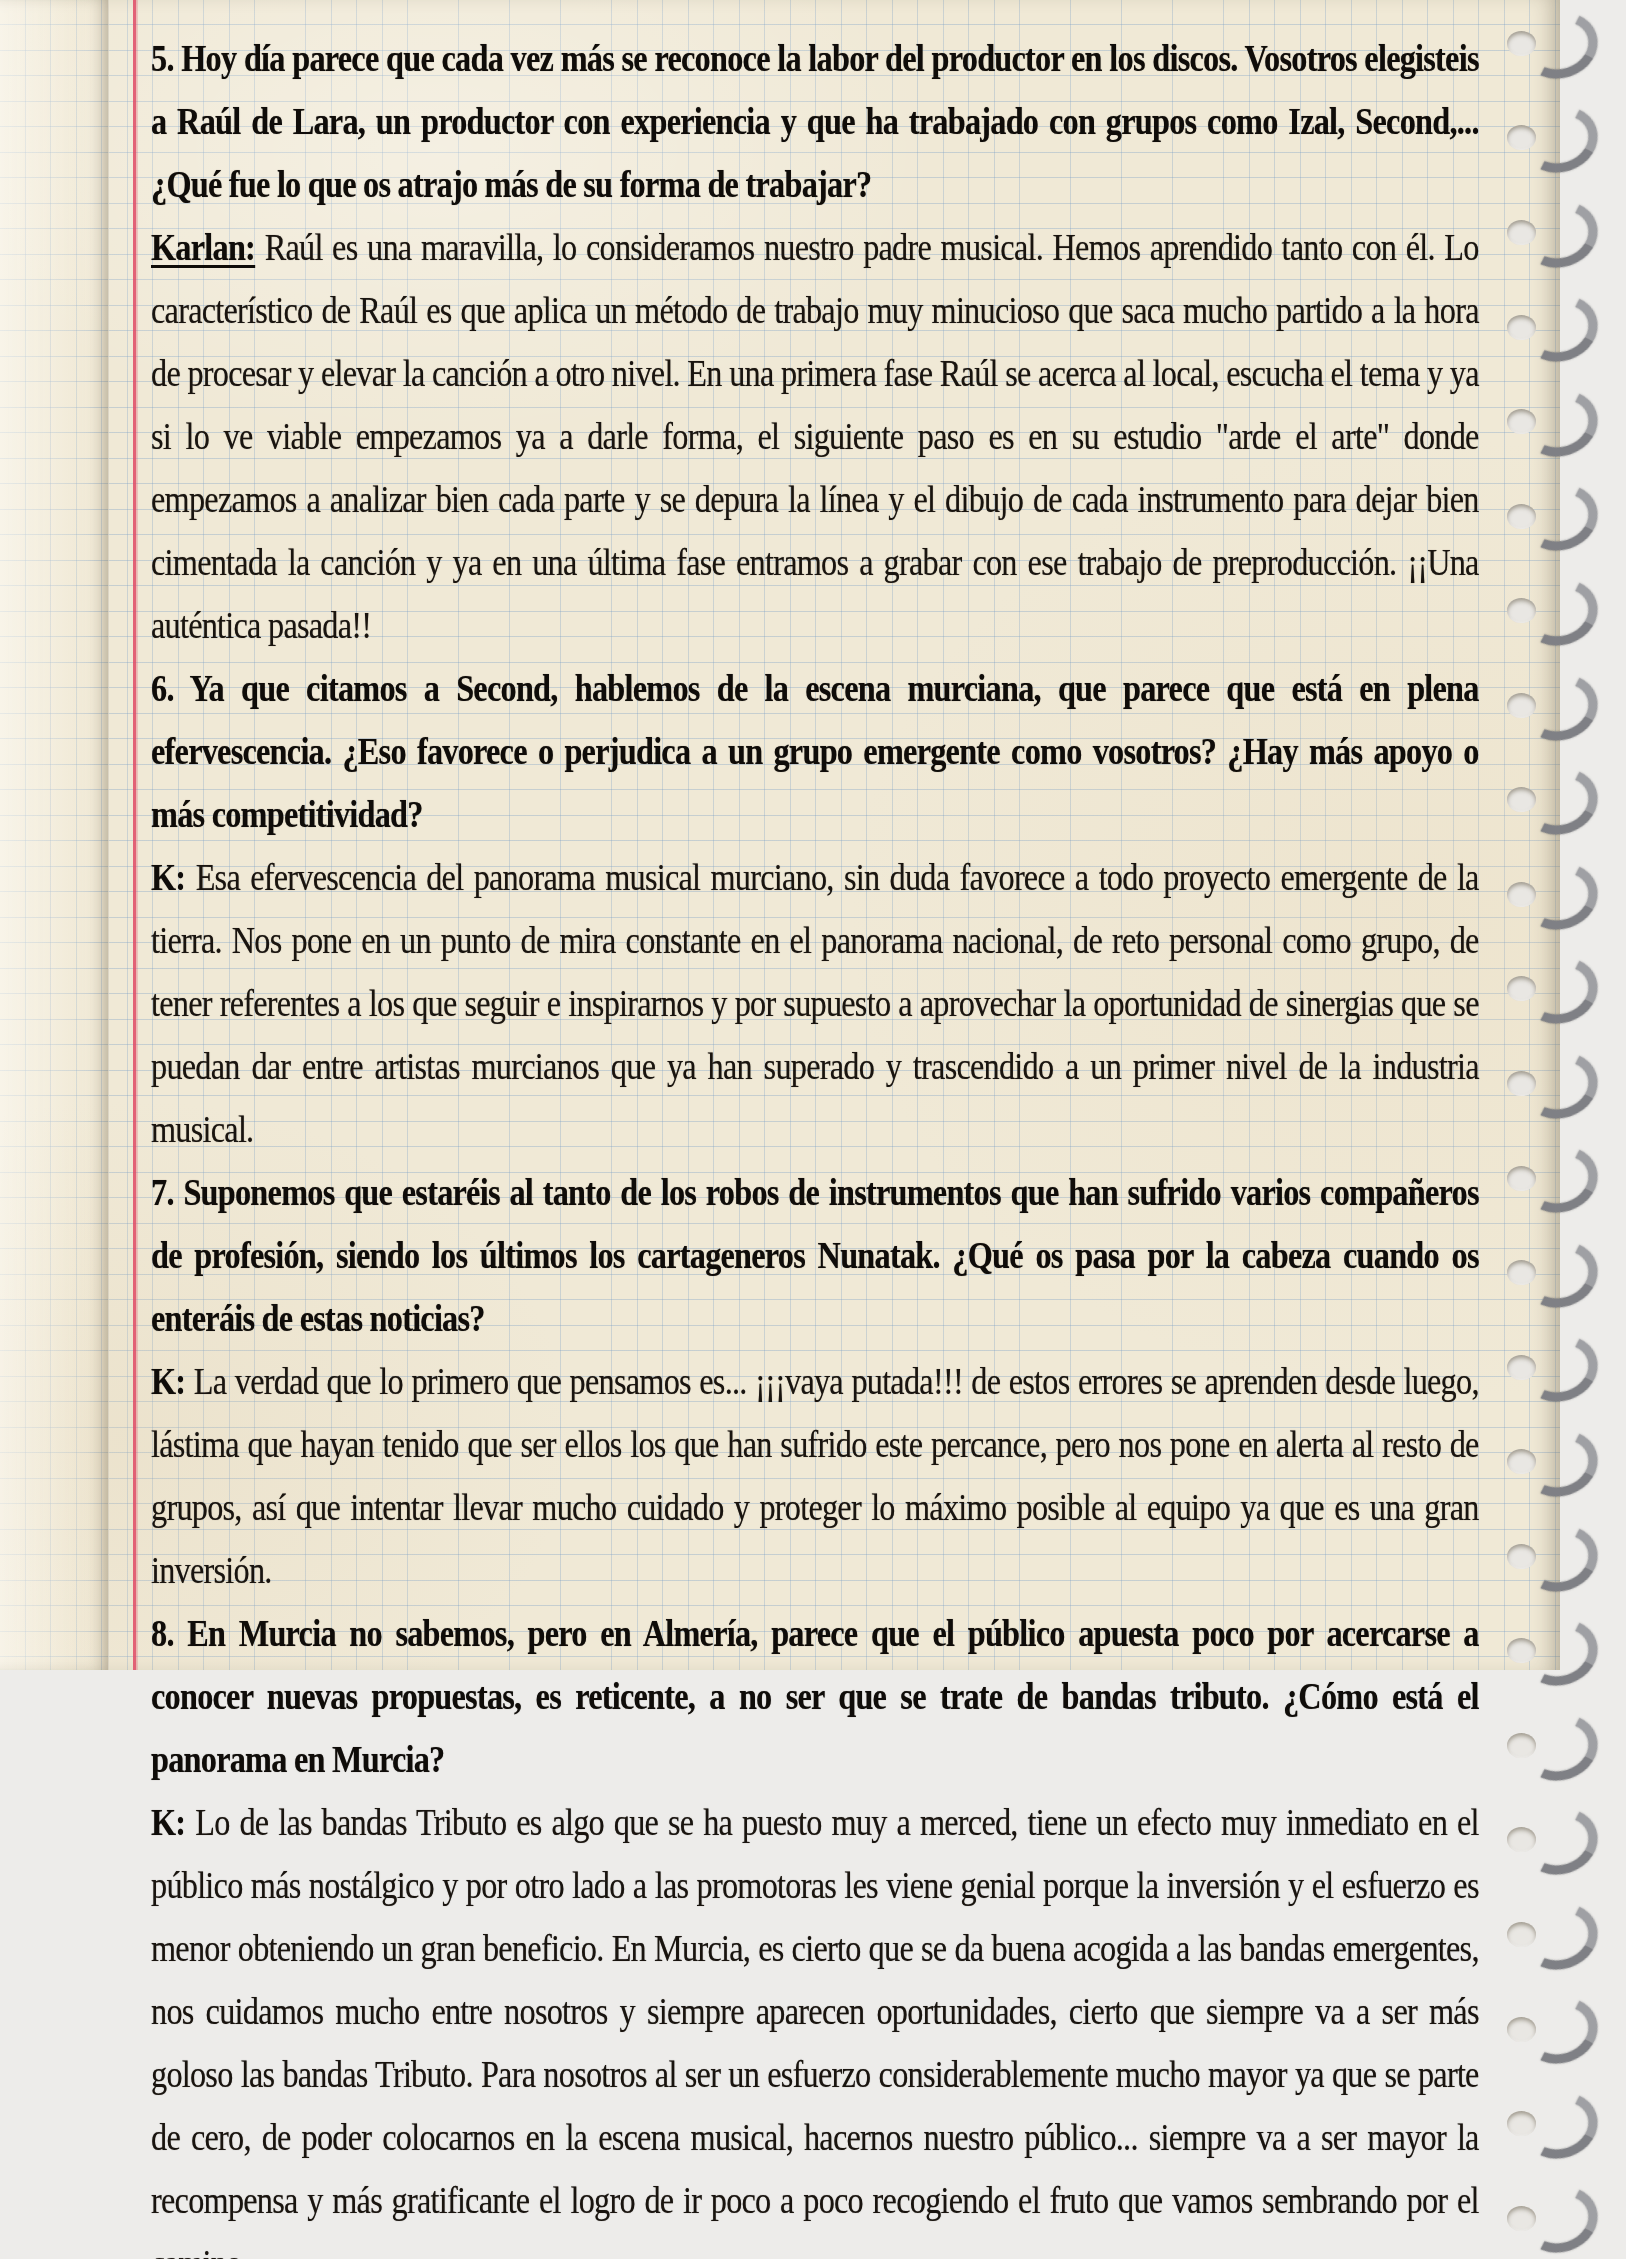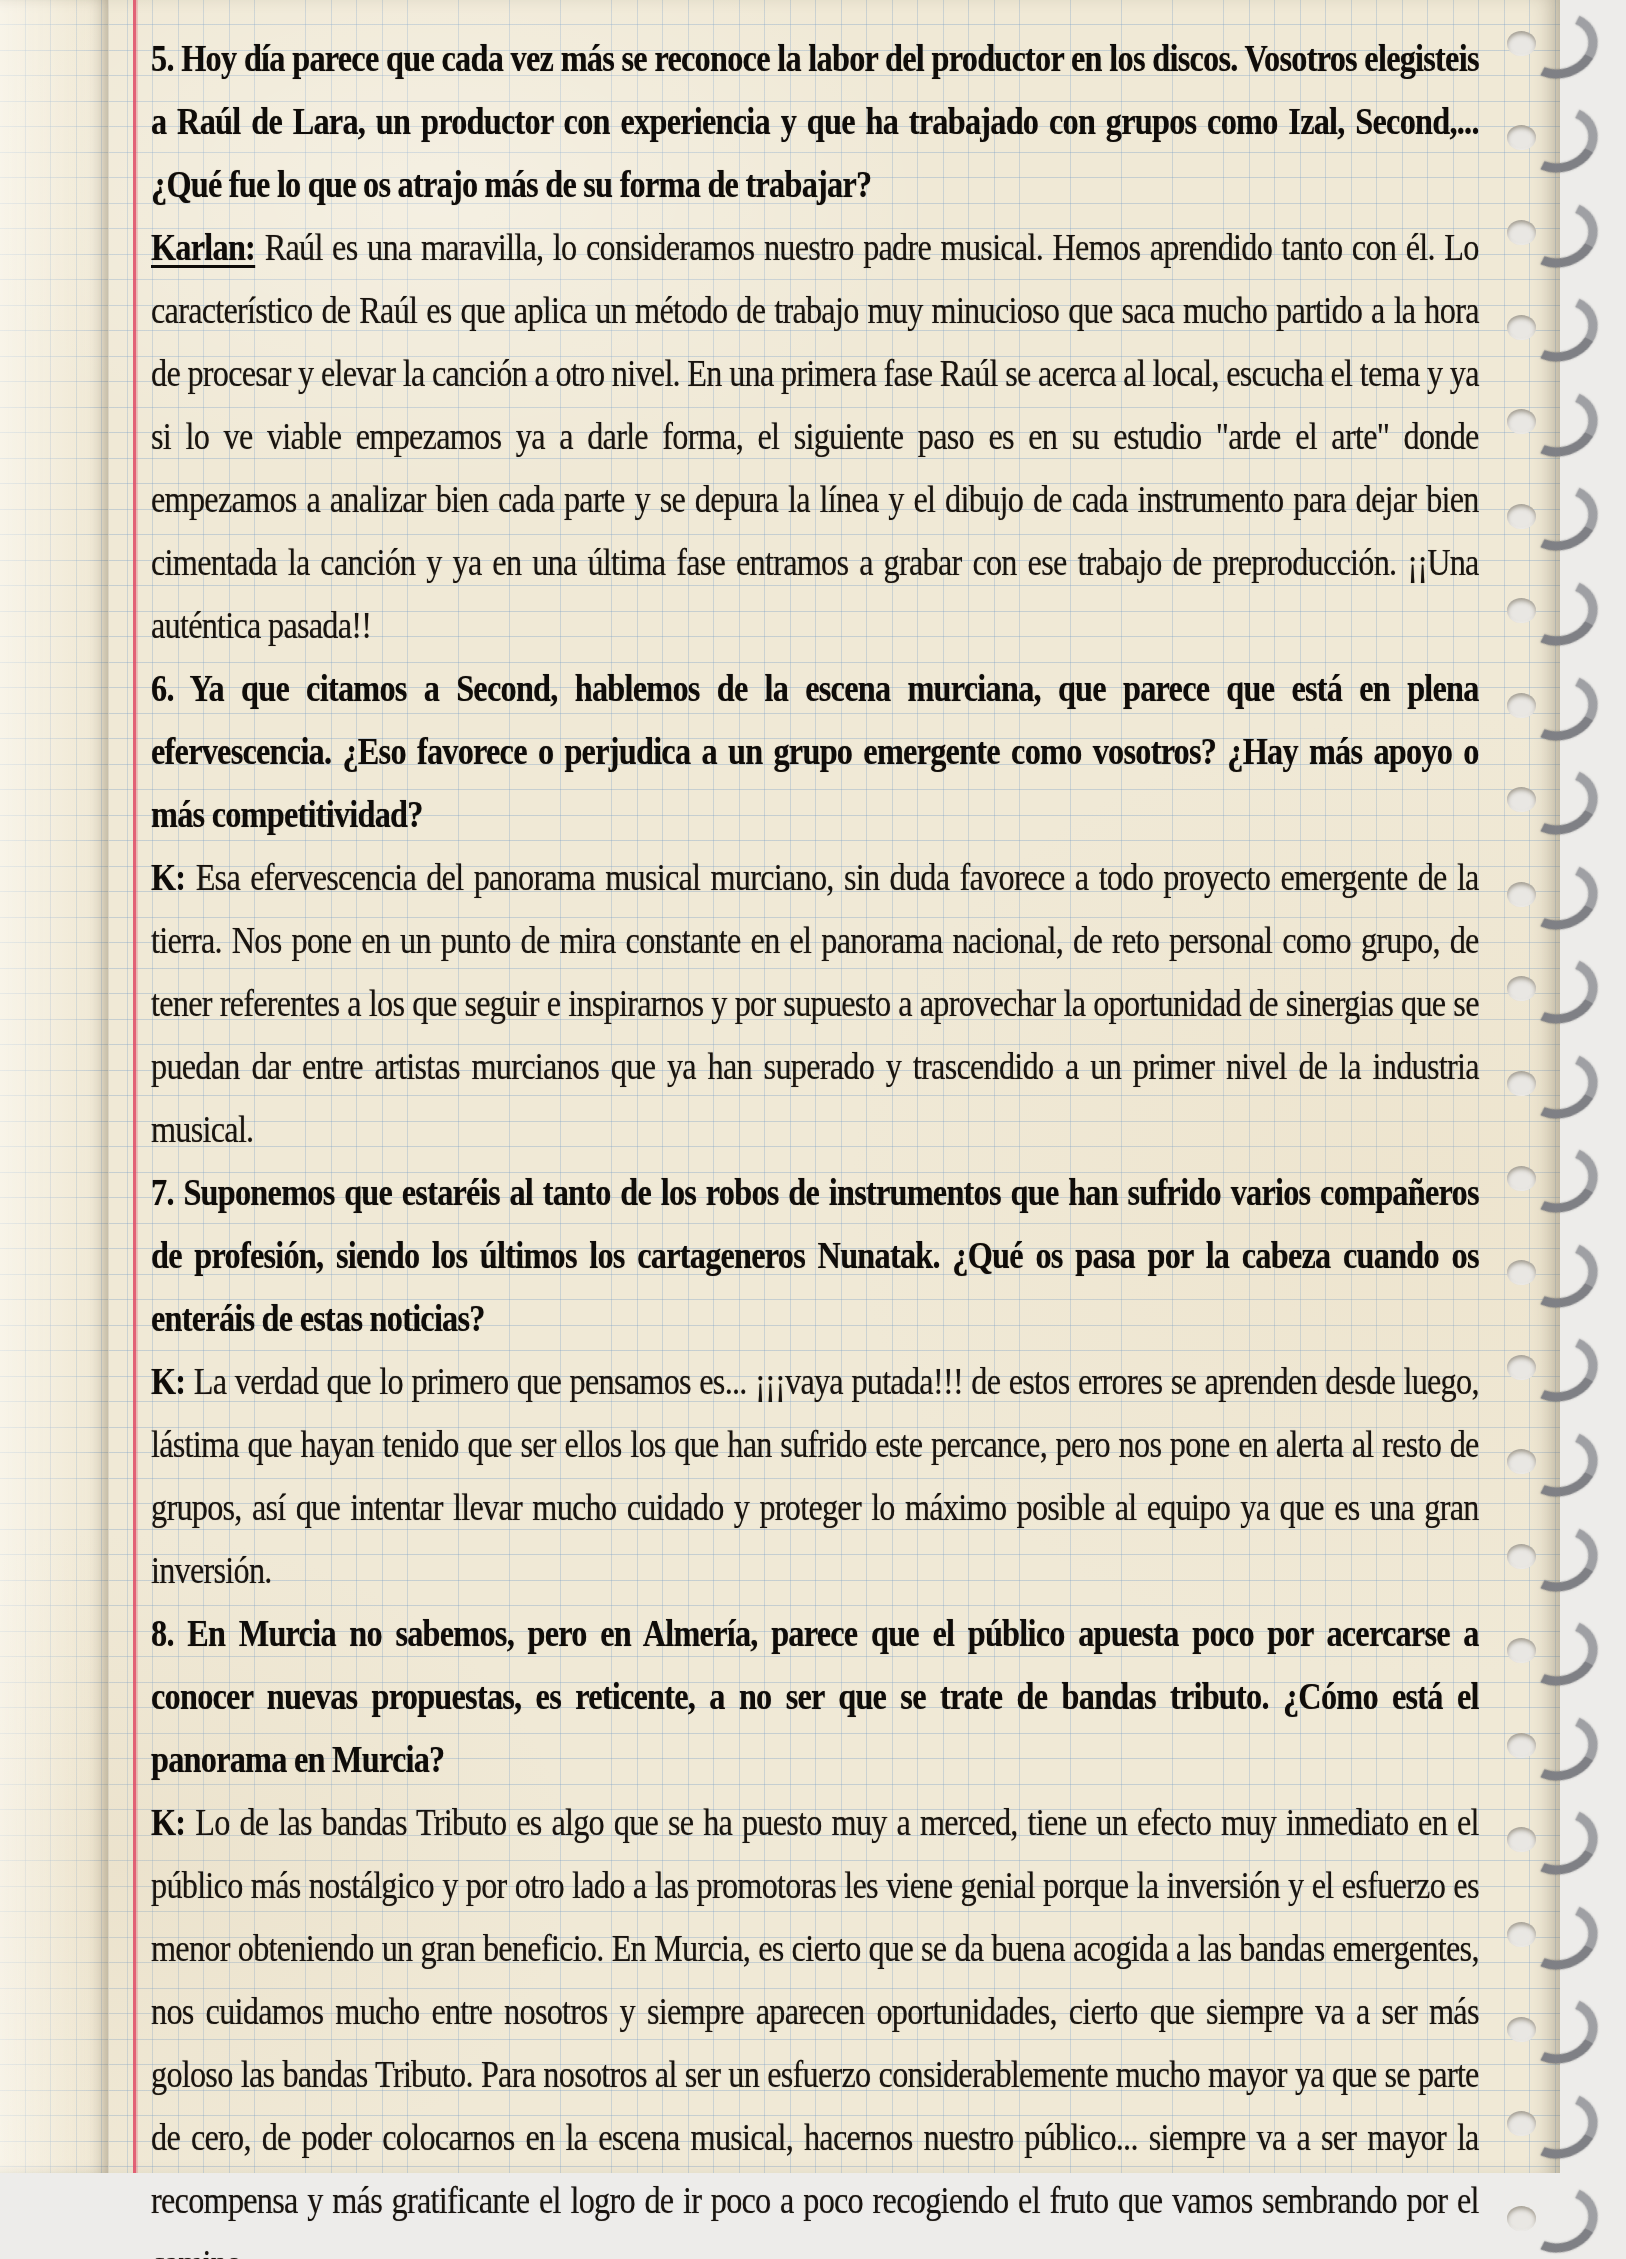--- a/index.html
+++ b/index.html
@@ -3,21 +3,21 @@
 <meta charset="utf-8">
 <style>
   html,body{margin:0;padding:0}
   body{
     width:1626px;height:2259px;position:relative;overflow:hidden;
     background:#edecea;
     font-family:"Liberation Serif","DejaVu Serif",serif;
   }
   
   .page{
-    position:absolute;left:0;top:0;width:1560px;height:2173px;
+    position:absolute;left:0;top:0;width:1560px;height:1670px;
     background-color:#f0e9d6;
     background-image:
       radial-gradient(ellipse 818px 473px at 28% 9%,  rgba(255,255,255,.30), rgba(255,255,255,0) 62%),
       radial-gradient(ellipse 909px 746px at 92% 55%, rgba(224,204,166,.16), rgba(224,204,166,0) 65%),
       radial-gradient(ellipse 746px 564px at 8% 86%,  rgba(220,204,172,.22), rgba(220,204,172,0) 60%),
       repeating-linear-gradient(to bottom, transparent 0 24.5px, rgba(116,155,197,.34) 24.5px 25.5px),
       repeating-linear-gradient(to right,  transparent 0 24.5px, rgba(116,155,197,.30) 24.5px 25.5px);
     box-shadow: inset -18px 0 23.6px -12.7px rgba(96,86,64,.45);
   }
   

